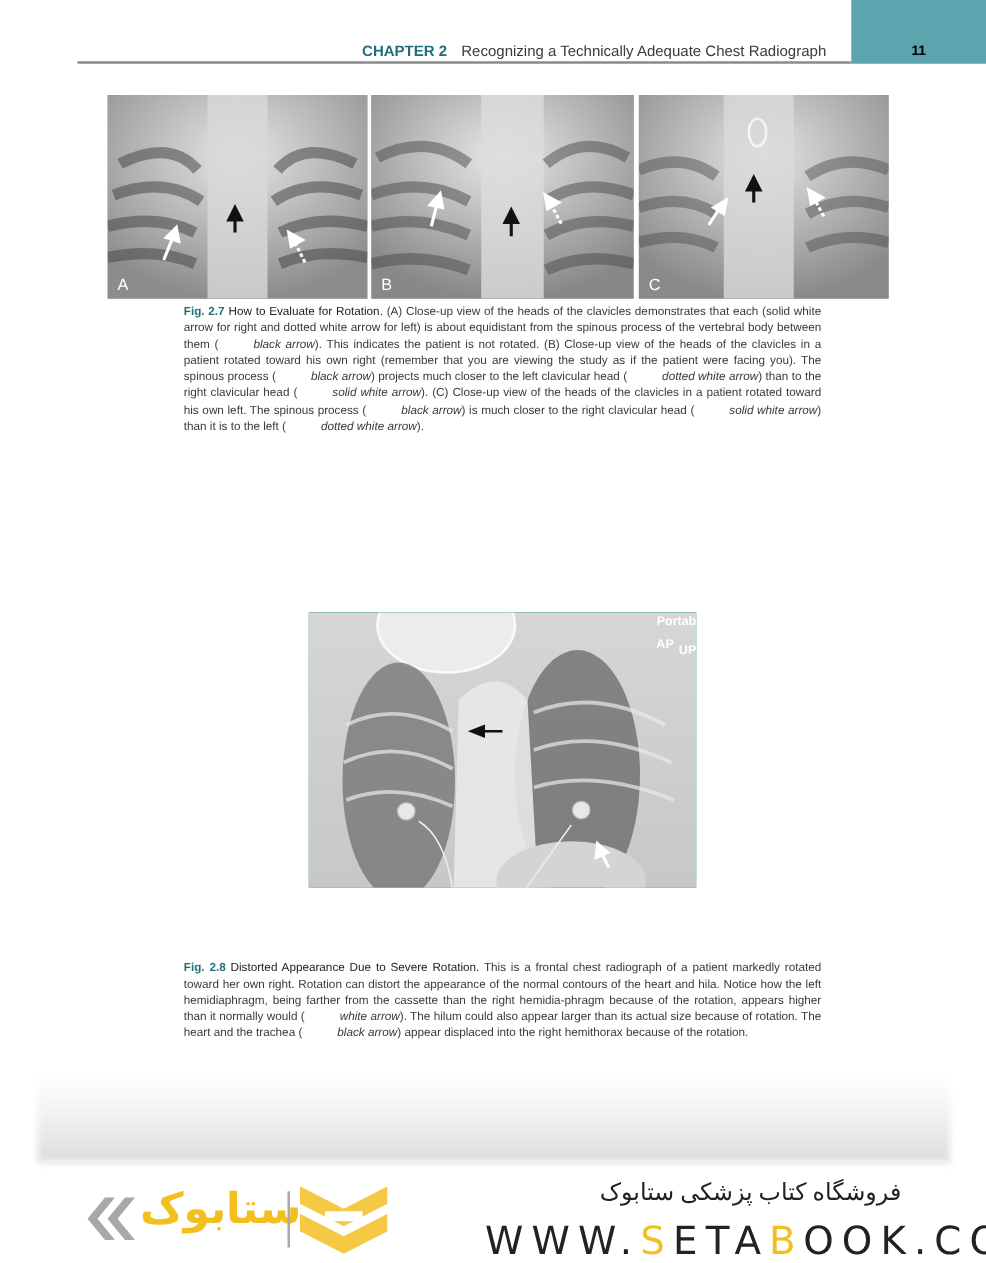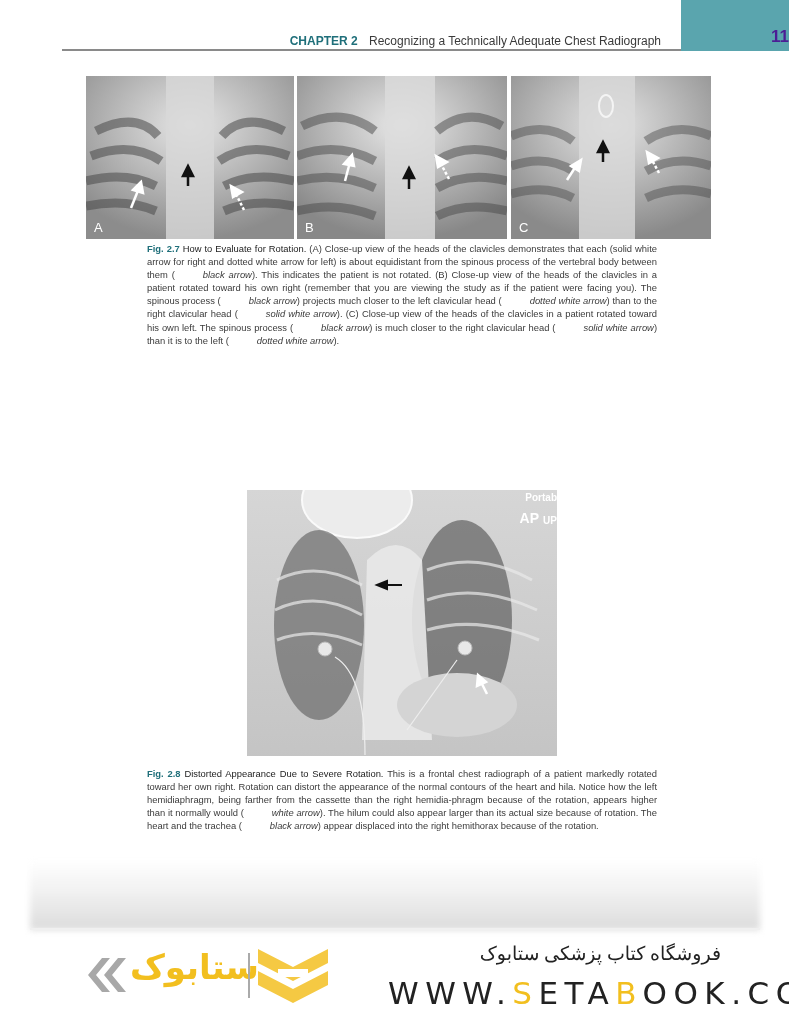--- a/index.html
+++ b/index.html
@@ -17,22 +17,22 @@
   .header-title {
     position: absolute; right: 128px; top: 34px;
     font-size: 12px; color: #3a3a3a; white-space: nowrap;
   }
   .header-title .chap { color: #1f6f7a; font-weight: bold; margin-right: 8px; }
   .page-tab {
     position: absolute; left: 681px; top: 0; width: 108px; height: 51px;
     background: #5aa5ae;
   }
   .page-num {
-    position: absolute; left: 0; right: 0; bottom: 4px; text-align: right;
-    color: #4c1d95; font-weight: bold; font-size: 17px;
+    position: absolute; left: 0; right: 0; bottom: 4px; text-align: center;
+    color: #000000; font-weight: bold; font-size: 11px;
   }
   
   .xray {
     position: absolute; overflow: hidden;
     background: #9a9a9a;
   }
   .xray svg { display: block; }
   .panel-label {
     position: absolute; left: 8px; bottom: 4px; color: #fff;
     font-size: 13px; font-family: "Liberation Sans", sans-serif;
@@ -46,21 +46,21 @@
   .caption i { font-style: italic; padding-left: 28px; }
   
   .footer-band {
     position: absolute; left: 30px; top: 860px; width: 730px; height: 70px;
     background: linear-gradient(to bottom, #ffffff 0%, #f3f3f3 40%, #dcdcdc 100%);
     filter: blur(3px);
   }
   .footer-line {
     position: absolute; left: 30px; top: 928px; width: 730px; height: 2px; background: #f0f0f0;
   }
-  .logo-area { position: absolute; left: 80px; top: 945px; width: 260px; height: 60px; }
+  .logo-area { position: absolute; left: 62px; top: 945px; width: 260px; height: 60px; }
   .logo-word {
     position: absolute; left: 10px; top: 2px; font-size: 34px; font-weight: bold;
     letter-spacing: -1px; white-space: nowrap;
   }
   .logo-sub {
     position: absolute; left: 20px; top: 43px; font-size: 10px; color: #9a9a9a; white-space: nowrap;
   }
   .logo-divider { position: absolute; left: 168px; top: 8px; width: 2px; height: 45px; background: #aaa; }
   .fa-title {
     position: absolute; right: 68px; top: 942px; font-size: 19px; color: #222;
@@ -189,21 +189,21 @@
     </g>
   </svg>
   <span class="panel-label">C</span>
 </div>
 
 <div class="caption" style="top:242px;">
   <span class="fig">Fig. 2.7</span>
   <span class="ftitle">How to Evaluate for Rotation.</span><span> (A) Close-up view of the heads of the clavicles demonstrates that each (solid white arrow for right and dotted white arrow for left) is about equidistant from the spinous process of the vertebral body between them (</span><i>black arrow</i><span>). This indicates the patient is not rotated. (B) Close-up view of the heads of the clavicles in a patient rotated toward his own right (remember that you are viewing the study as if the patient were facing you). The spinous process (</span><i>black arrow</i><span>) projects much closer to the left clavicular head (</span><i>dotted white arrow</i><span>) than to the right clavicular head (</span><i>solid white arrow</i><span>). (C) Close-up view of the heads of the clavicles in a patient rotated toward his own left. The spinous process (</span><i>black arrow</i><span>) is much closer to the right clavicular head (</span><i>solid white arrow</i><span>) than it is to the left (</span><i>dotted white arrow</i><span>).</span>
 </div>
 
-<div class="xray" style="left:247px;top:490px;width:310px;height:266px;background:#15803d;">
+<div class="xray" style="left:247px;top:490px;width:310px;height:220px;background:#15803d;">
   <svg width="310" height="273">
     <defs>
       <linearGradient id="g8" x1="0" y1="0" x2="0" y2="1">
         <stop offset="0" stop-color="#d6d6d6"></stop>
           <stop offset="1" stop-color="#c4c4c4"></stop>
       </linearGradient>
     </defs>
     <rect width="310" height="273" fill="url(#g8)"></rect>
     <ellipse cx="110" cy="10" rx="55" ry="38" fill="#ececec" stroke="#fafafa" stroke-width="2"></ellipse>
     <ellipse cx="72" cy="135" rx="45" ry="95" fill="#5a5a5a" opacity="0.6"></ellipse>
@@ -225,21 +225,21 @@
     <g stroke="#111" stroke-width="2" fill="#111">
       <line x1="155" y1="95" x2="138" y2="95"></line>
         <polygon points="130,95 140,91 140,99"></polygon>
     </g>
     <g stroke="#fff" stroke-width="2.5" fill="#fff">
       <line x1="240" y1="204" x2="234" y2="192"></line>
         <polygon points="231,185 230,196 239,192"></polygon>
     </g>
   </svg>
   <span style="position:absolute;right:0;top:2px;color:#fff;font-weight:bold;font-size:10px;">Portab</span>
-  <span style="position:absolute;right:18px;top:20px;color:#fff;font-weight:bold;font-size:14px;">AP</span>
+  <span style="position:absolute;right:18px;top:20px;color:#fff;font-weight:bold;font-size:10px;">AP</span>
   <span style="position:absolute;right:0;top:25px;color:#fff;font-weight:bold;font-size:10px;">UP</span>
 </div>
 
 <div class="caption" style="top:767px;">
   <span class="fig">Fig. 2.8</span>
   <span class="ftitle">Distorted Appearance Due to Severe Rotation.</span><span> This is a frontal chest radiograph of a patient markedly rotated toward her own right. Rotation can distort the appearance of the normal contours of the heart and hila. Notice how the left hemidiaphragm, being farther from the cassette than the right hemidia-phragm because of the rotation, appears higher than it normally would (</span><i>white arrow</i><span>). The hilum could also appear larger than its actual size because of rotation. The heart and the trachea (</span><i>black arrow</i><span>) appear displaced into the right hemithorax because of the rotation.</span>
 </div>
 
 <div class="footer-band"></div>
 <div class="footer-line"></div>

